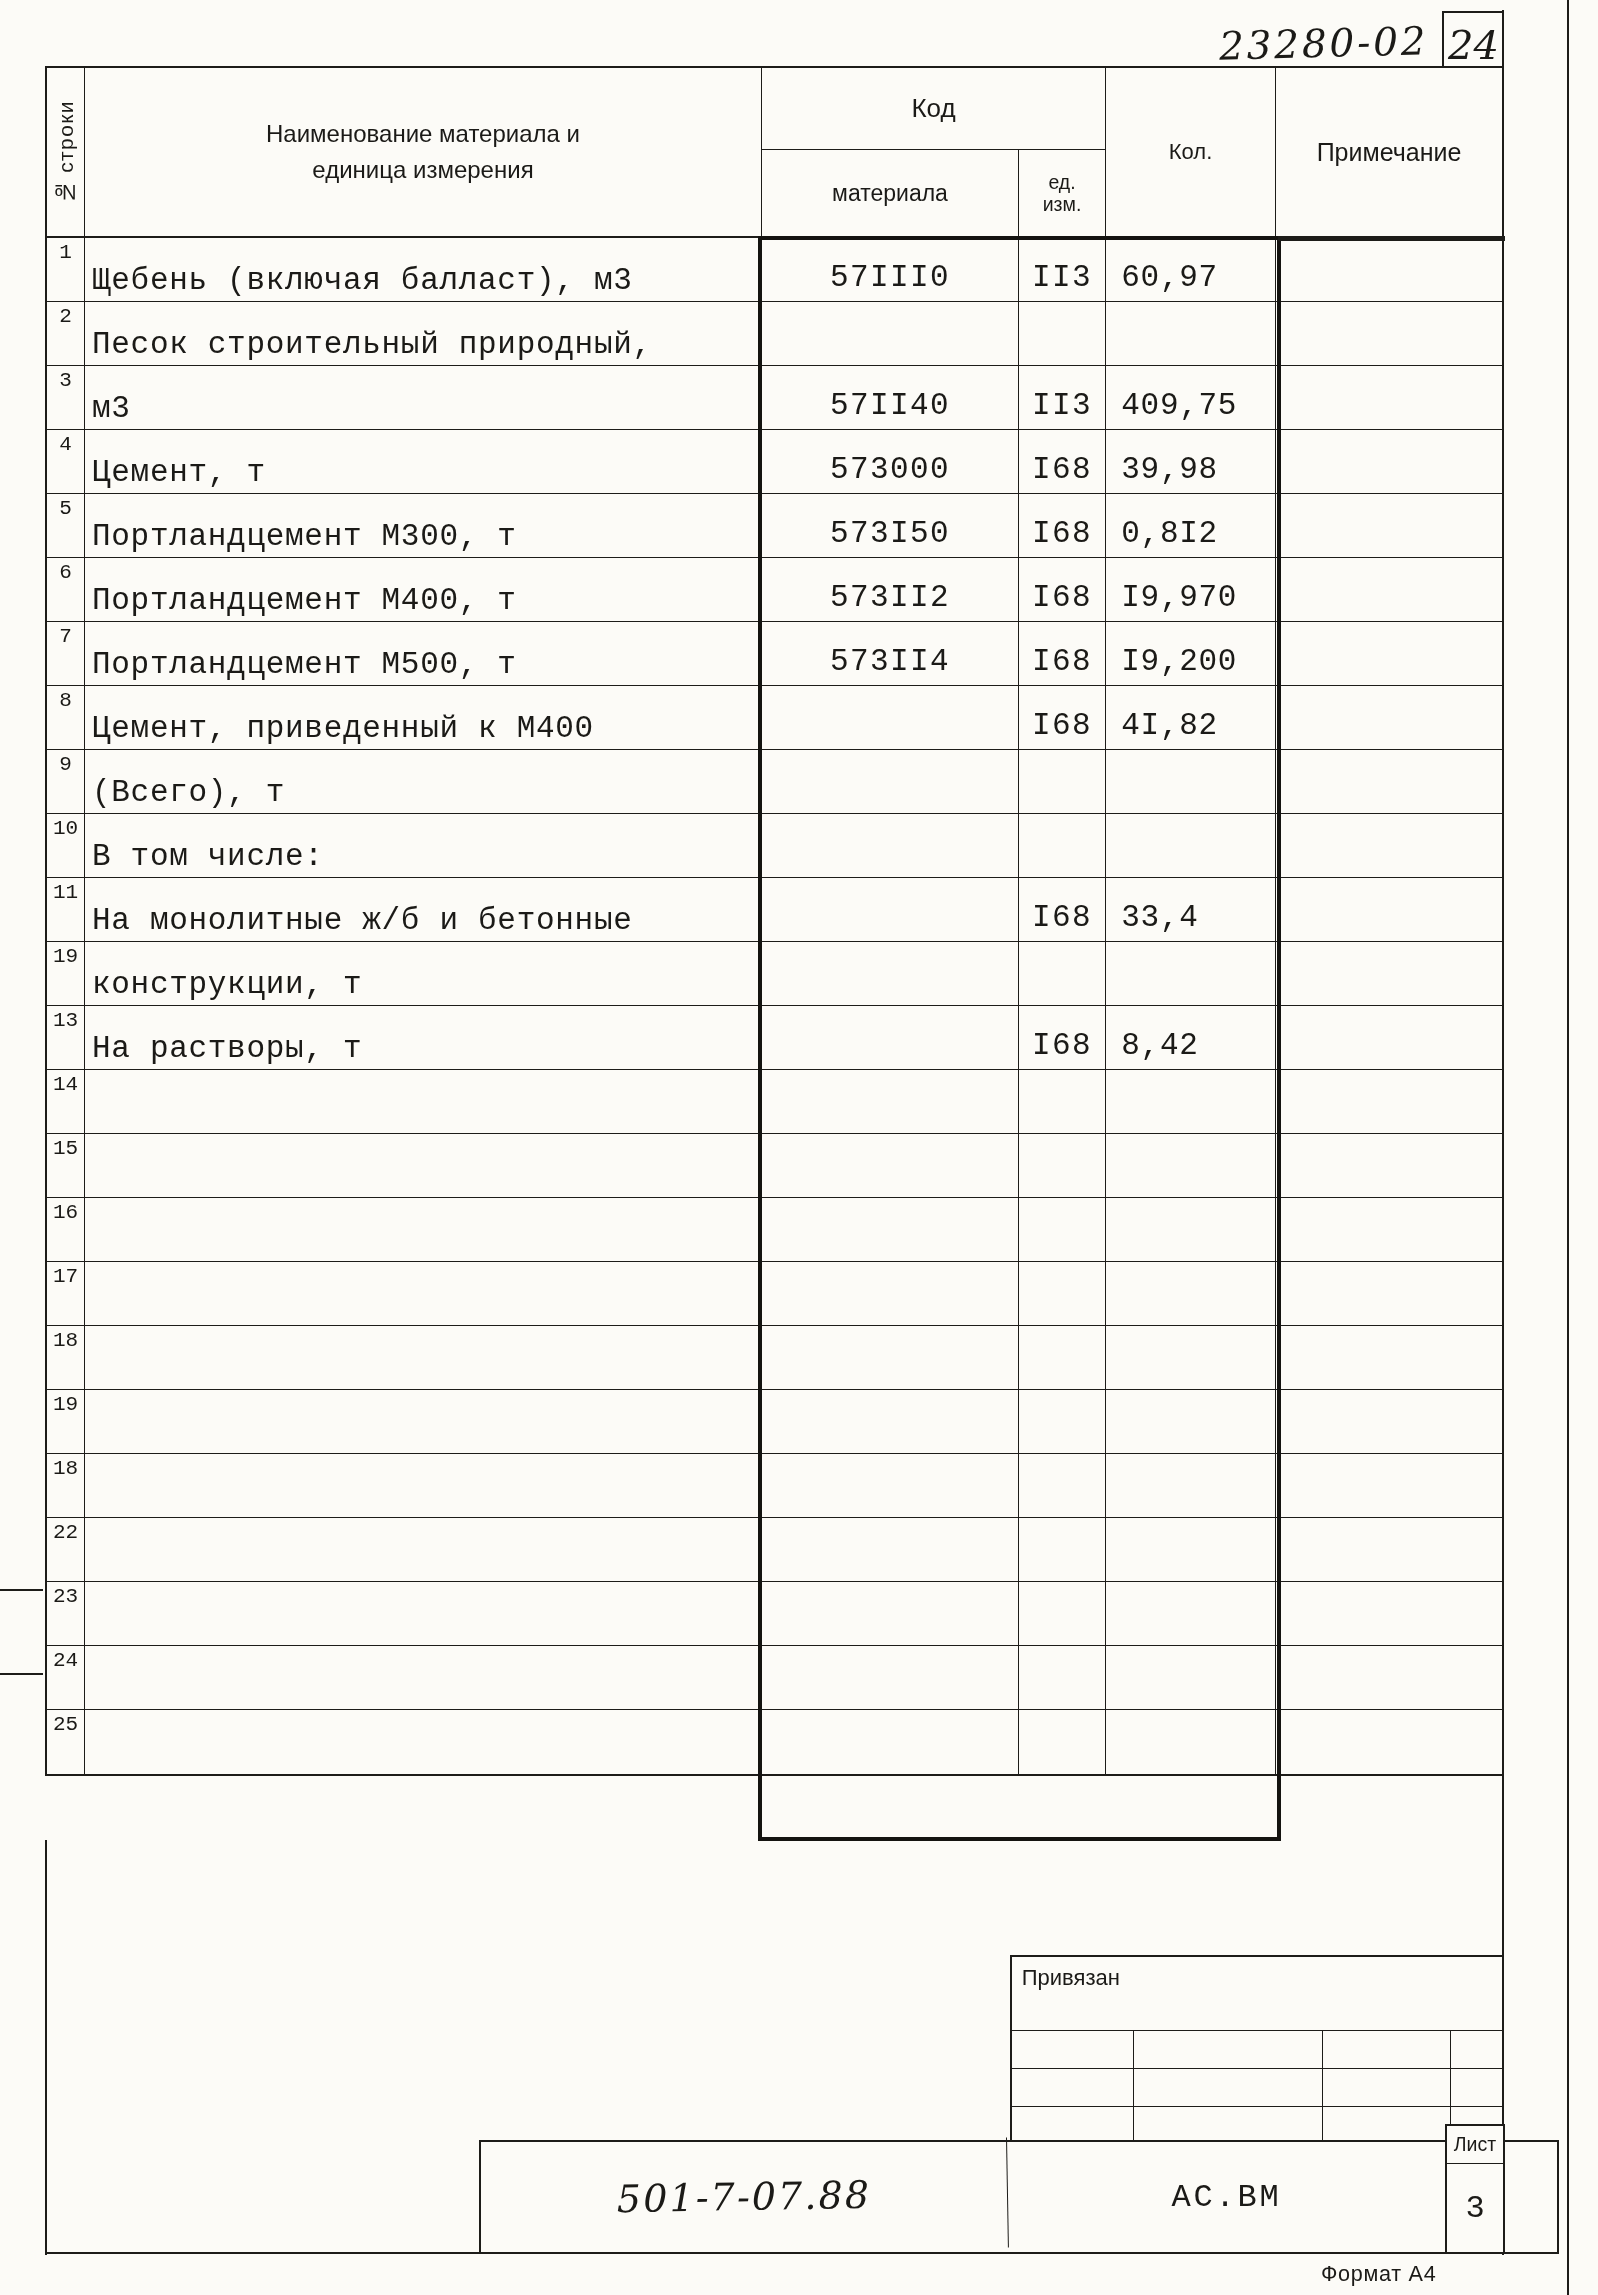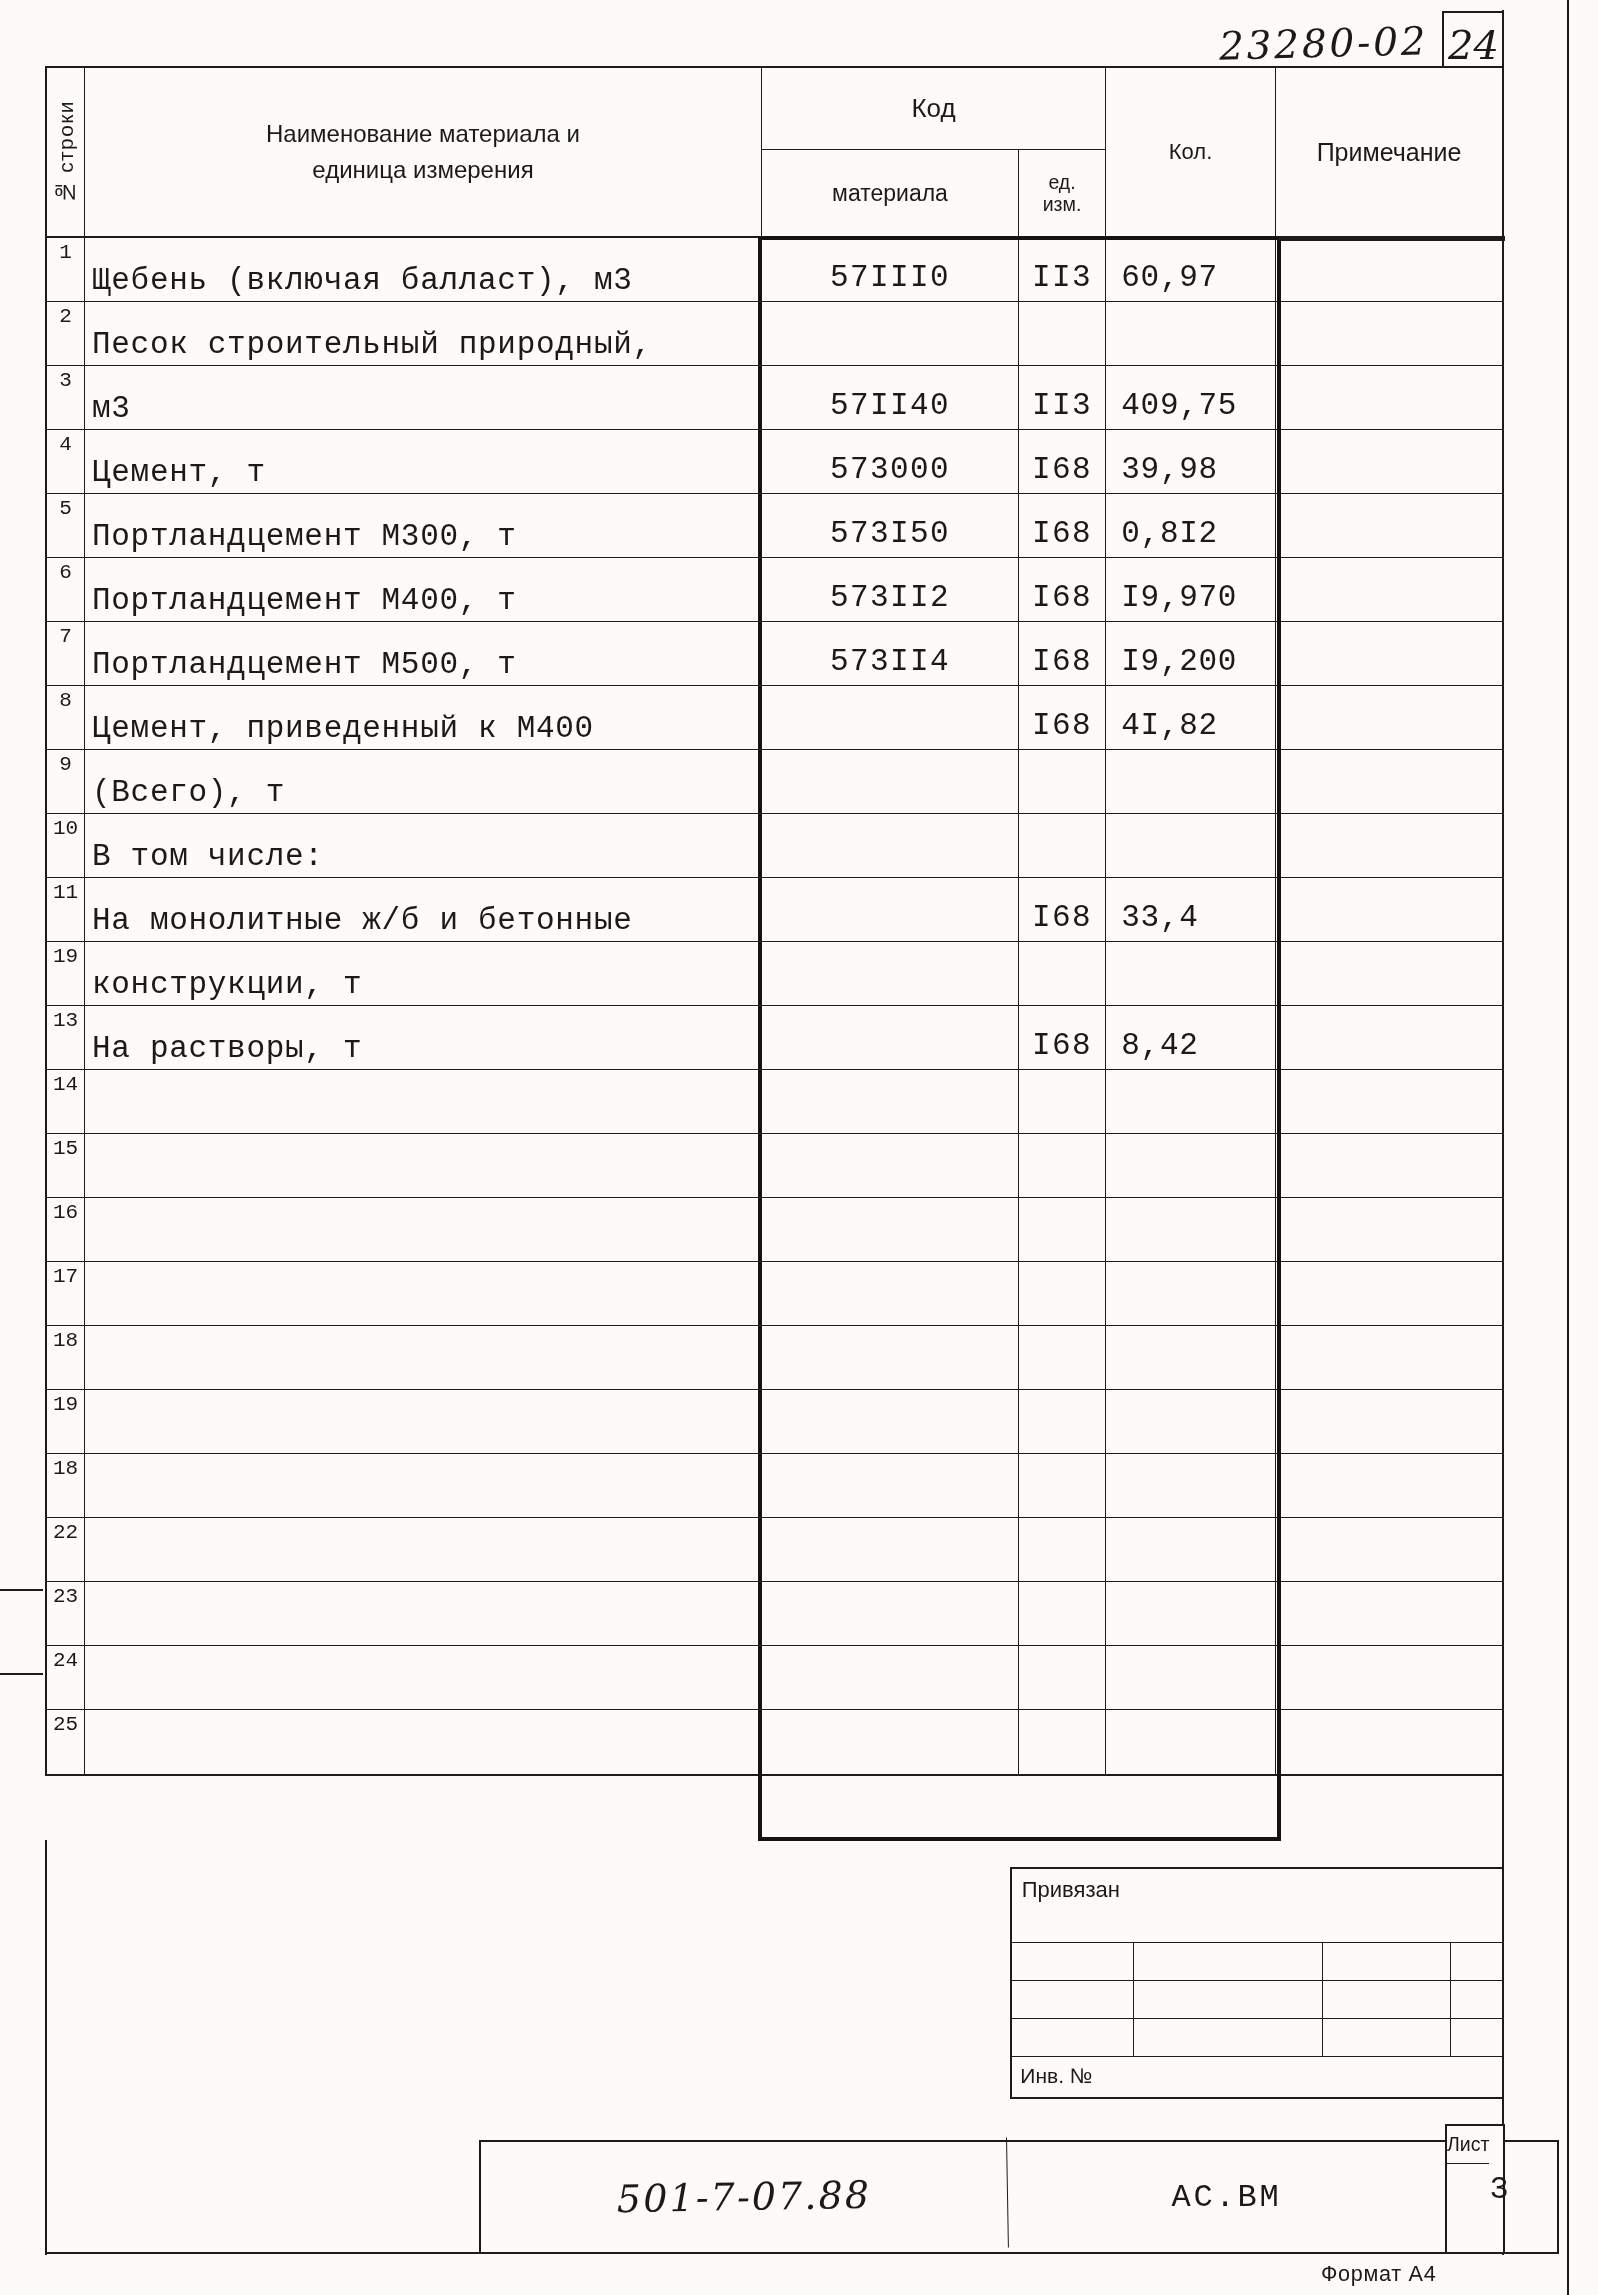--- a/index.html
+++ b/index.html
@@ -83,21 +83,21 @@
 
   
   .heavy-box {
     position:absolute; left:758px; top:236px; width:523px; height:1605px;
     border:4.9px solid #141310; pointer-events:none;
   }
   .heavy-top { left:1278px; top:236px; width:227px; height:4.9px; }
 
   
   .pblock {
-    position:absolute; left:1010px; top:1867px; width:494px; height:232px;
+    position:absolute; left:1010px; top:1955px; width:494px; height:232px;
     border:2.1px solid #1d1c19; background:#fcfbf7;
   }
   .p-label { height:74px; border-bottom:1.4px solid #1d1c19;
              font-size:22px; padding:8.3px 0 0 9.7px; }
   .p-row { height:38px; border-bottom:1.4px solid #1d1c19;
            display:grid; grid-template-columns:122px 189px 128px 1fr; }
   .p-c { border-right:1.4px solid #1d1c19; }
   .p-c:last-child { border-right:none; }
   .p-inv { font-size:21px; padding:7px 0 0 8.3px; }
 
@@ -115,21 +115,21 @@
   }
   .s-type {
     border-right:1.4px solid #1d1c19;
     display:flex; align-items:center; justify-content:center;
     font-family:"Liberation Mono","DejaVu Sans Mono",monospace;
     font-size:32px; letter-spacing:2.8px;
   }
   .sheetbox {
     position:absolute; left:1445px; top:2124px; width:60px; height:130px;
     border:2.1px solid #1d1c19; background:#fcfbf7;
-    display:flex; flex-direction:row;
+    display:flex; flex-direction:column;
   }
   .sh-label { height:38px; border-bottom:1.4px solid #1d1c19;
               display:flex; align-items:center; justify-content:center; font-size:19.5px; }
   .sh-num { flex:1; display:flex; align-items:center; justify-content:center;
             font-family:"Liberation Mono","DejaVu Sans Mono",monospace; font-size:32px; }
 
   .format-label { position:absolute; left:1321px; top:2261px; font-size:21.6px; letter-spacing:0.7px; }
 </style>
 </head>
 <body>

